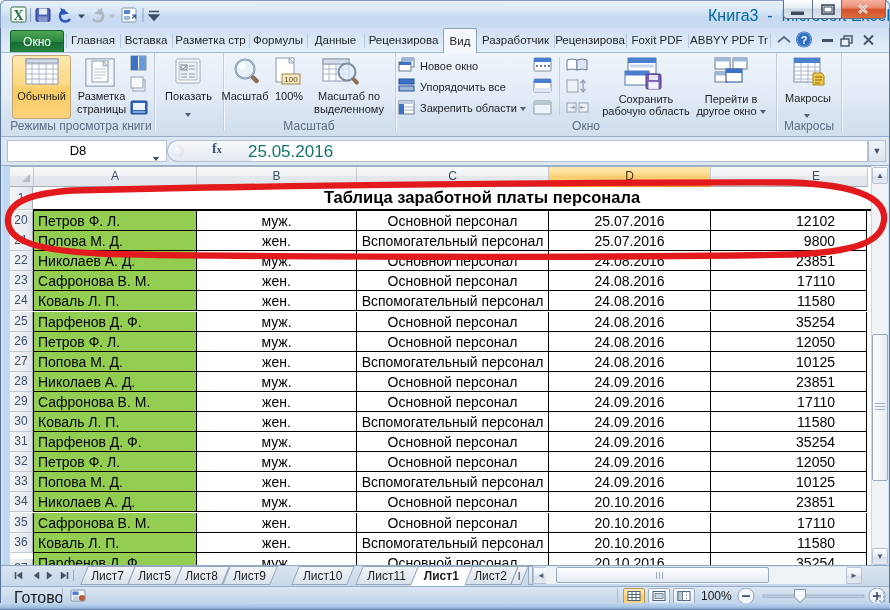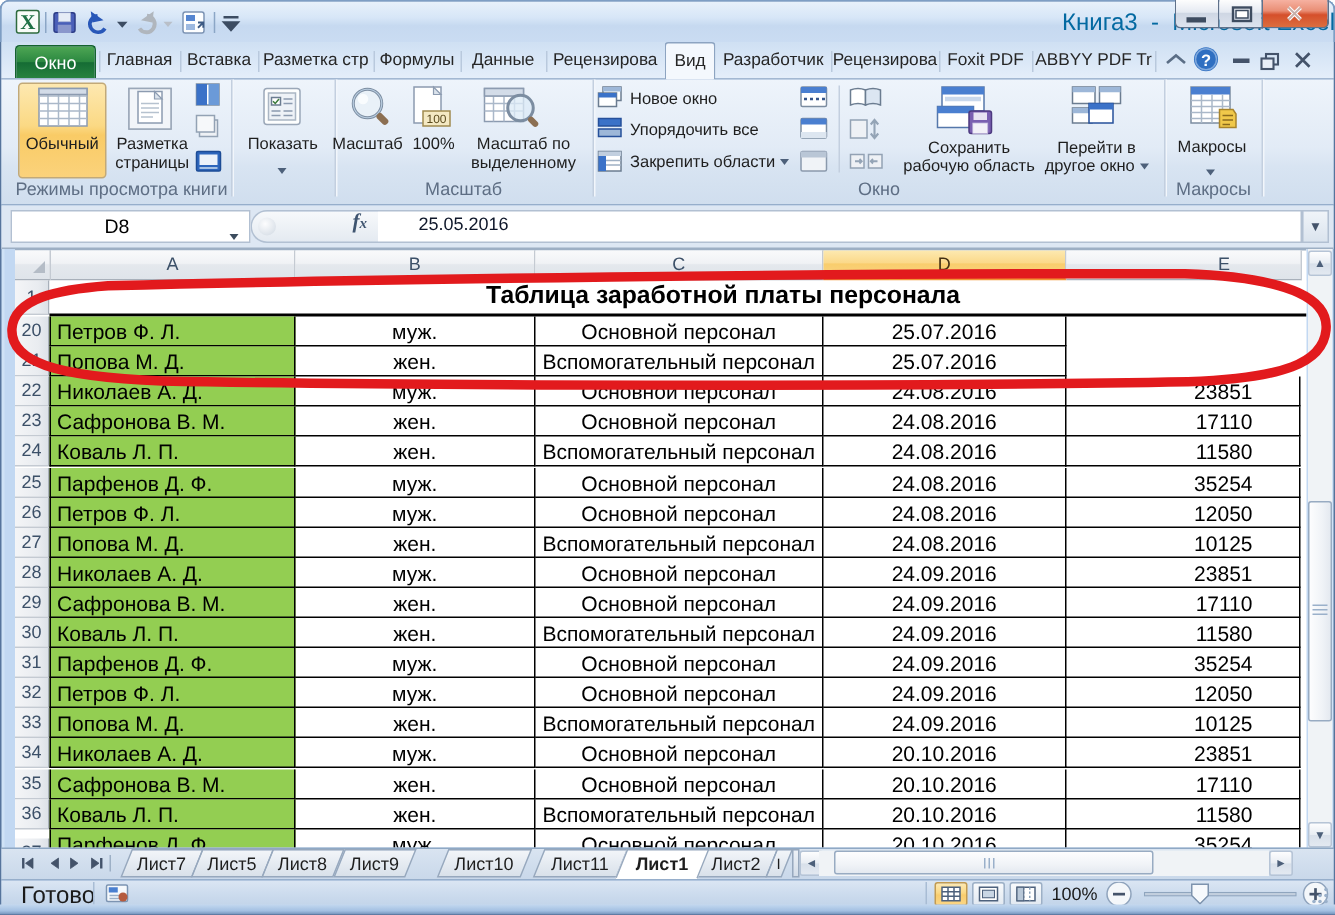--- a/index.html
+++ b/index.html
@@ -280,23 +280,23 @@
 <div class="abs" style="left:776px;top:92px;width:64px;text-align:center;font-size:11px;color:#1e1e1e">Макросы</div>
 <div class="abs" style="left:804px;top:106px;width:8px"><span class="darr"></span></div>
 <div class="rglabel" style="left:778px;width:62px">Макросы</div>
 
 <div id="fbar"></div>
 <div id="namebox"></div>
 <div class="abs" style="left:8px;top:140px;width:140px;height:22px;line-height:22px;text-align:center;font-size:13px;color:#000">D8</div>
 <div class="abs" style="left:153px;top:149px"><span class="darr" style="border-top-color:#3c4c5e"></span></div>
 <div class="abs" style="left:167px;top:140px;width:85px;height:22px;background:linear-gradient(180deg,#f7f9fb,#e4eaf1);border:1px solid #b2c0d2;border-right:none;border-radius:11px 0 0 11px"></div>
 <div class="abs" style="left:172px;top:145px;width:12px;height:12px;border-radius:50%;background:radial-gradient(circle at 40% 35%,#fdfdfe,#cfd8e2)"></div>
-<div class="abs" style="left:235px;top:141px;width:22px;height:20px;font-size:14px;font-style:italic;font-family:'Liberation Serif',serif;font-weight:bold;color:#3f5570">f<span style="font-size:10px">x</span></div>
+<div class="abs" style="left:212px;top:141px;width:22px;height:20px;font-size:14px;font-family:'Liberation Serif',serif;font-weight:bold;color:#3f5570">f<span style="font-size:10px">x</span></div>
 <div id="fxarea"></div>
-<div class="abs" style="left:279px;top:142px;font-size:12px;color:#0f172a">25.05.2016</div>
+<div class="abs" style="left:248px;top:142px;font-size:17px;color:#0f766e">25.05.2016</div>
 <div class="abs" style="left:868px;top:140px;width:18px;height:22px;background:linear-gradient(180deg,#f0f4f9,#dbe4ee);border:1px solid #b2c0d2;text-align:center;line-height:20px;font-size:9px;color:#44536a">▼</div>
 
 <div id="sheet">
  <div style="position:absolute;left:0;top:0;width:861px;height:1px;background:#9dafc4"></div>
  <div class="hd" style="left:0;width:24px">
       <svg width="10" height="10" style="position:absolute;right:2px;bottom:3px">
         <path d="M9 1 L9 9 L1 9 Z" fill="#b4bcc6"></path>
       </svg>
     </div>
  <div class="hd" style="left:24px;width:163px">A</div>
@@ -308,25 +308,27 @@
  <div class="rn" style="top:21px;height:23px;line-height:22px">1</div>
  <div class="abs" style="left:23px;top:21px;width:838px;height:21.5px;background:#fff"></div>
  <div class="abs" style="left:23px;top:42.5px;width:838px;height:2px;background:#000"></div>
  <div class="abs" style="left:53px;top:21px;width:838px;height:21px;text-align:center;font-weight:bold;font-size:16.5px;line-height:21.5px;color:#000">Таблица заработной платы персонала</div>
 
 <div class="rn" style="top:45.00px;height:33px">20</div>
 <div class="c ca" style="top:45.00px;height:20.10px">Петров Ф. Л.</div>
 <div class="c cb" style="top:45.00px;height:20.10px">муж.</div>
 <div class="c cc" style="top:45.00px;height:20.10px">Основной персонал</div>
 <div class="c cd" style="top:45.00px;height:20.10px">25.07.2016</div>
+<div class="c ce" style="top:45.00px;height:20.10px"><span>12102</span></div>
 <div class="rn" style="top:65.10px;height:20.10px">21</div>
 <div class="c ca" style="top:65.10px;height:20.10px">Попова М. Д.</div>
 <div class="c cb" style="top:65.10px;height:20.10px">жен.</div>
 <div class="c cc" style="top:65.10px;height:20.10px">Вспомогательный персонал</div>
 <div class="c cd" style="top:65.10px;height:20.10px">25.07.2016</div>
+<div class="c ce" style="top:65.10px;height:20.10px"><span>9800</span></div>
 <div class="rn" style="top:85.20px;height:20.10px">22</div>
 <div class="c ca" style="top:85.20px;height:20.10px">Николаев А. Д.</div>
 <div class="c cb" style="top:85.20px;height:20.10px">муж.</div>
 <div class="c cc" style="top:85.20px;height:20.10px">Основной персонал</div>
 <div class="c cd" style="top:85.20px;height:20.10px">24.08.2016</div>
 <div class="c ce" style="top:85.20px;height:20.10px"><span>23851</span></div>
 <div class="rn" style="top:105.30px;height:20.10px">23</div>
 <div class="c ca" style="top:105.30px;height:20.10px">Сафронова В. М.</div>
 <div class="c cb" style="top:105.30px;height:20.10px">жен.</div>
 <div class="c cc" style="top:105.30px;height:20.10px">Основной персонал</div>

